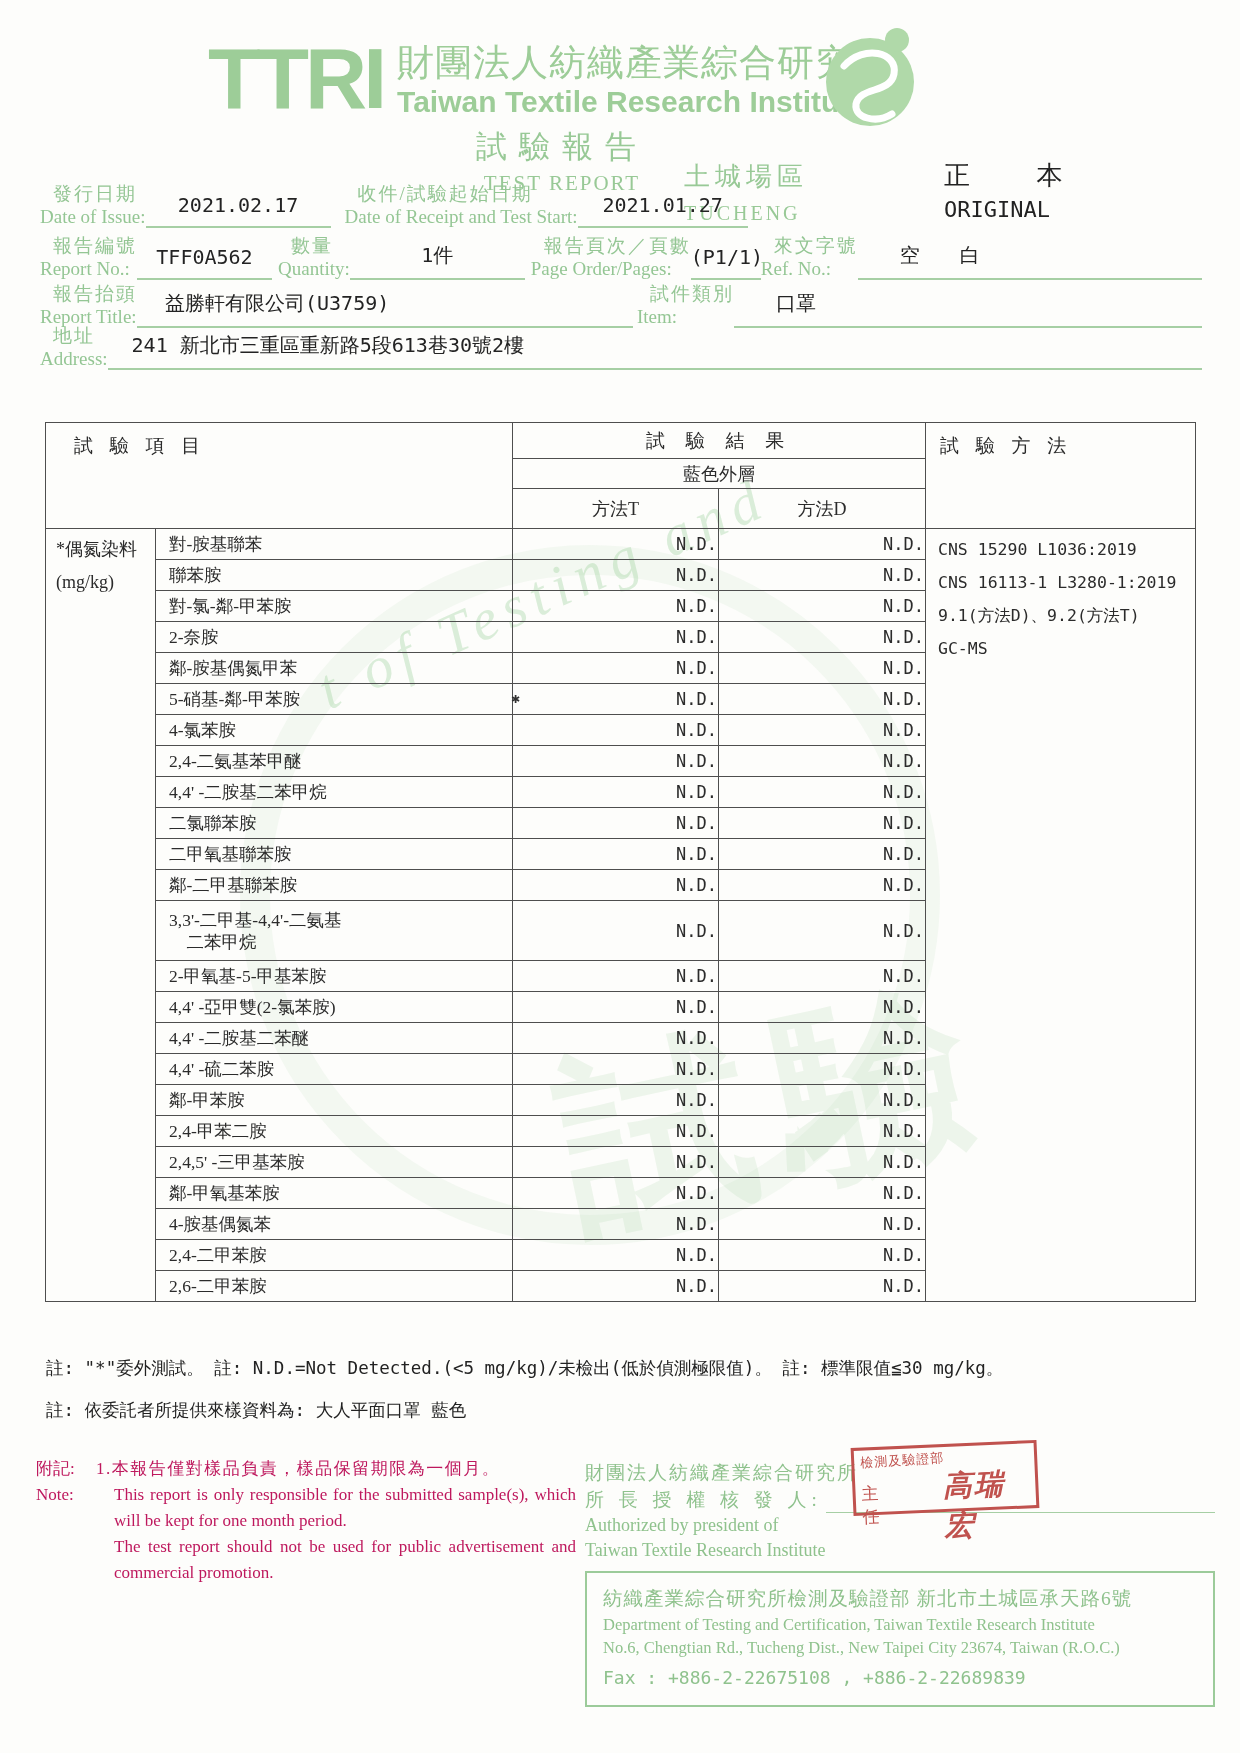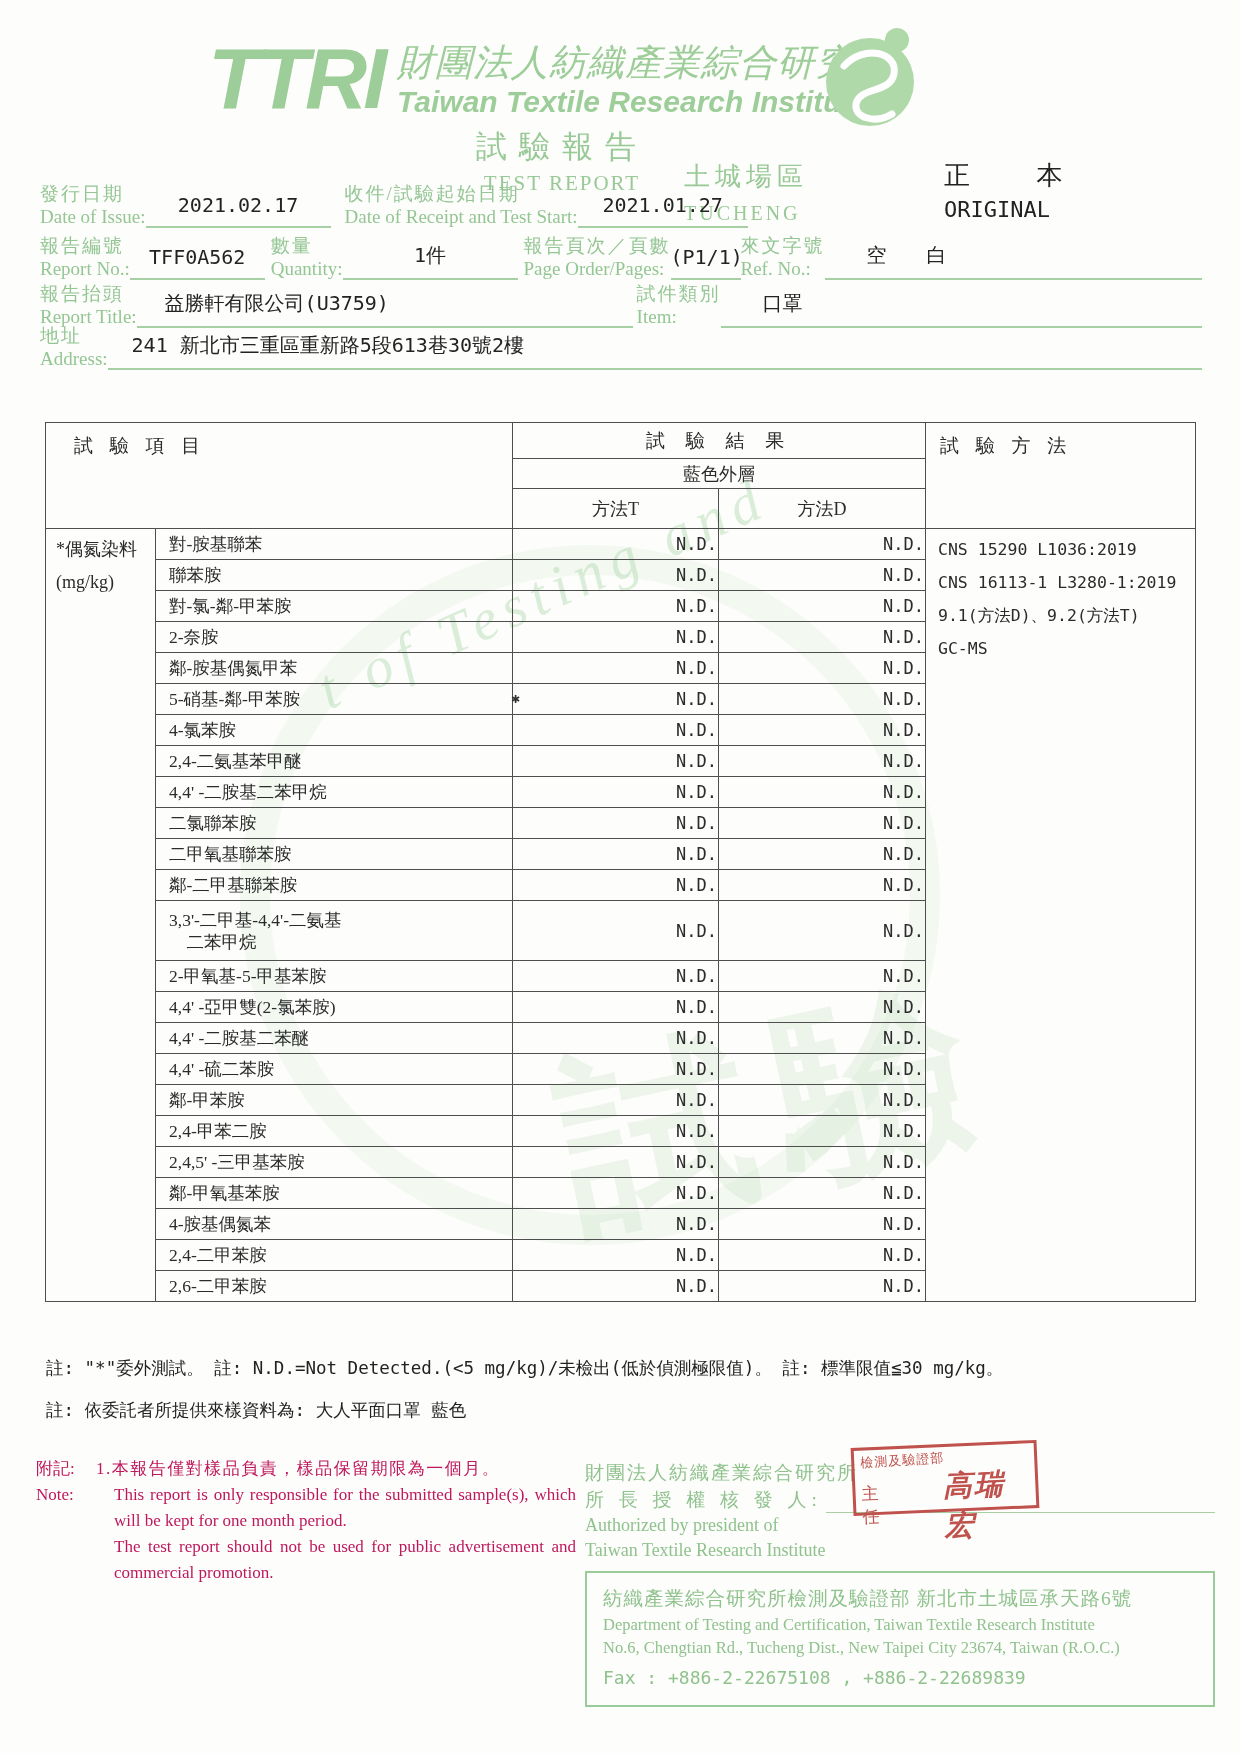--- a/index.html
+++ b/index.html
@@ -1,41 +1,41 @@
 <!DOCTYPE html>
 <html><head>
 <meta charset="utf-8">
 <style>
   html,body{margin:0;padding:0;}
   body{width:1240px;height:1753px;background:#fdfdfb;position:relative;
        font-family:"Liberation Serif","DejaVu Serif",serif;color:#2b2b2b;}
   .abs{position:absolute;}
   
-  .brand{left:208px;top:36px;display:flex;align-items:flex-start;font-style:italic;}
+  .brand{left:208px;top:36px;display:flex;align-items:flex-start;}
   .ttri{font-family:"Liberation Sans","DejaVu Sans",sans-serif;font-weight:bold;
         font-size:86px;line-height:84px;color:#9dcd98;letter-spacing:-4px;}
   .org{margin-left:14px;padding-top:6px;color:#9dcd98;}
   .org-zh{font-size:37px;letter-spacing:1px;line-height:42px;}
   .org-en{font-family:"Liberation Sans","DejaVu Sans",sans-serif;font-weight:bold;
           font-size:30px;line-height:36px;}
   .logo{left:824px;top:26px;}
   .doc-title{left:476px;top:126px;text-align:center;color:#98c996;}
   .doc-title .zh{font-size:31px;letter-spacing:12px;}
   .doc-title .en{font-size:21px;letter-spacing:2px;margin-top:3px;}
   .site{left:684px;top:131px;color:#98c996;margin-top:28px;}
   .site .zh{font-size:26px;letter-spacing:5px;}
   .site .en{font-size:20px;letter-spacing:3px;margin-top:8px;}
   .original{left:944px;top:158px;color:#222;}
   .original .zh{font-size:26px;letter-spacing:30px;}
   .original .en{font-family:"DejaVu Sans Mono","Liberation Mono",monospace;
                 font-size:22px;margin-top:4px;}
   
   .mrow{left:40px;right:38px;display:flex;align-items:flex-end;}
   .lbl{color:#94c694;flex:none;}
-  .lbl .lz{font-size:19px;letter-spacing:2px;line-height:22px;}
+  .lbl .lz{font-size:19px;letter-spacing:2px;line-height:22px;margin-left:13px;}
   .lbl .le{font-size:19px;line-height:23px;}
   .val{flex:1;border-bottom:2px solid #a6cfa4;text-align:center;
        font-family:"DejaVu Sans Mono","DejaVu Sans",monospace;
        font-size:20px;color:#232323;}
   .val span{position:relative;top:-9px;margin-top:34px;}
   .val.left{text-align:left;}
   .val.fix{flex:none;}
   
   table.results{border-collapse:collapse;table-layout:fixed;width:1150px;
       font-size:17.5px;}

